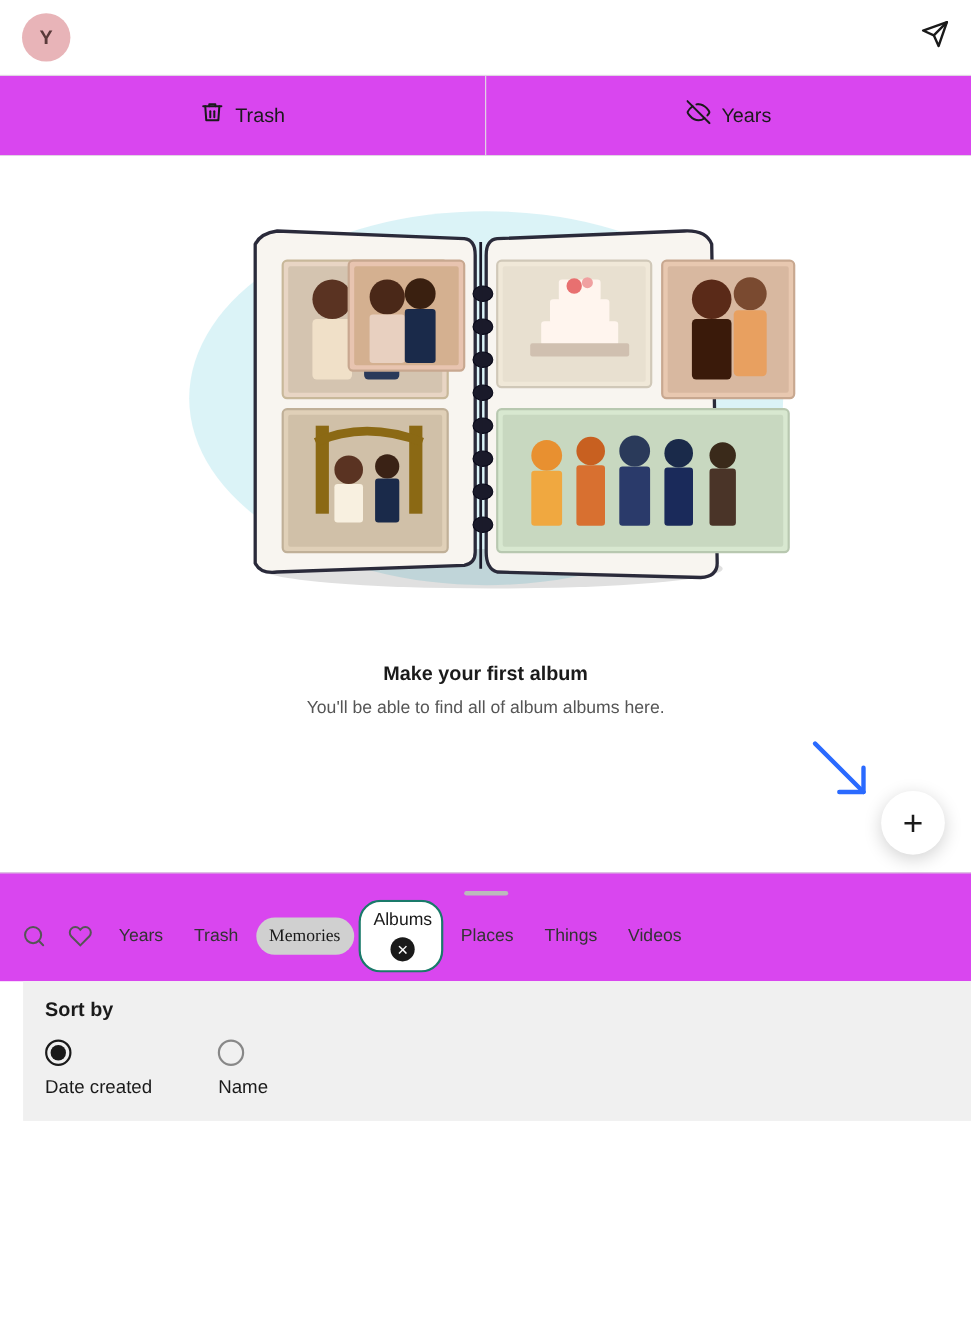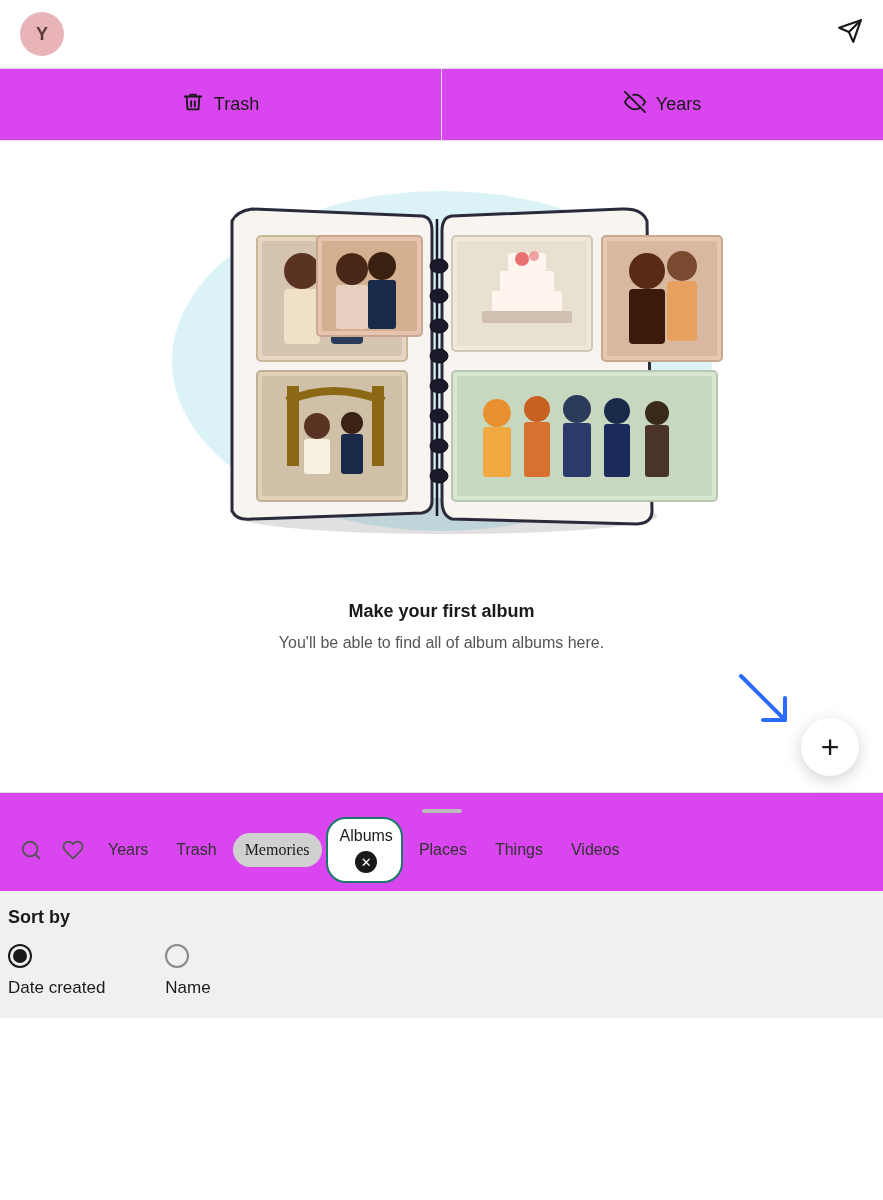--- a/index.html
+++ b/index.html
@@ -195,21 +195,22 @@
       display: flex;
       align-items: center;
       justify-content: center;
       font-size: 13px;
       cursor: pointer;
     }
 
     
     .sort-section {
       background: #f0f0f0;
-      padding: 16px 8px 20px;
+      padding: 16px 20px 20px;
+      margin-left: 21px;
     }
     .sort-title {
       font-size: 18px;
       font-weight: 600;
       color: #1a1a1a;
       margin-bottom: 16px;
     }
     .sort-options {
       display: flex;
       gap: 60px;

